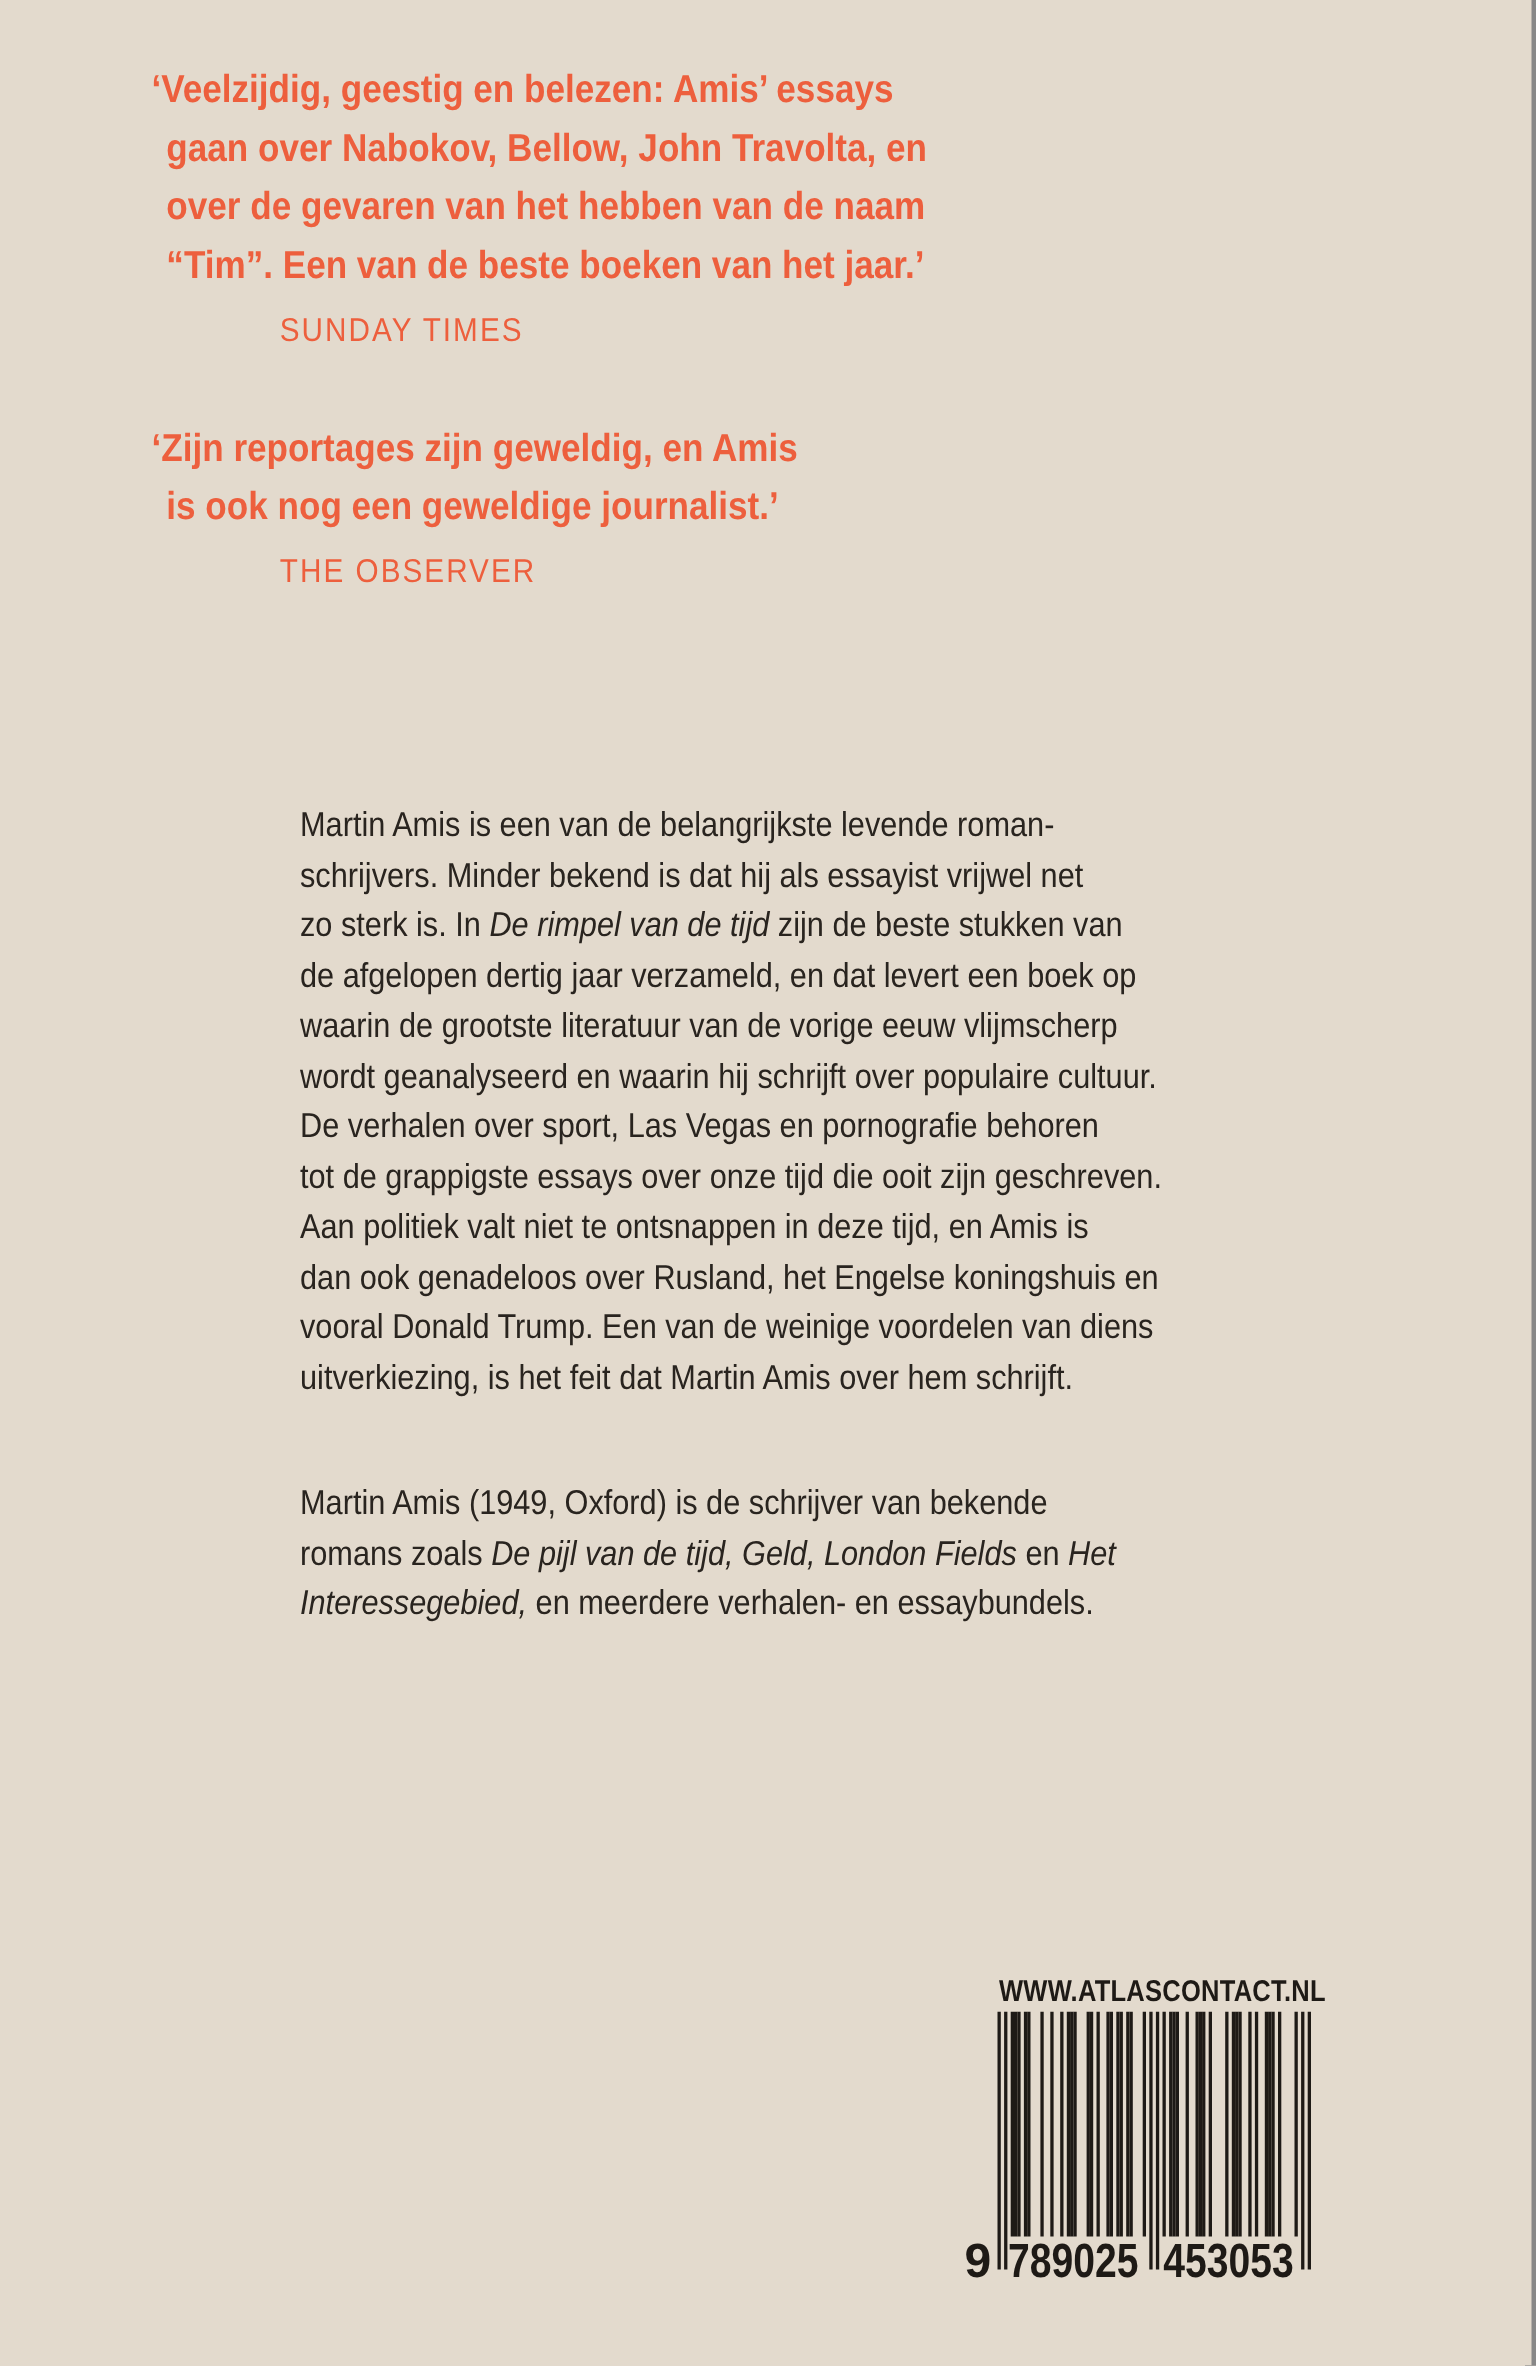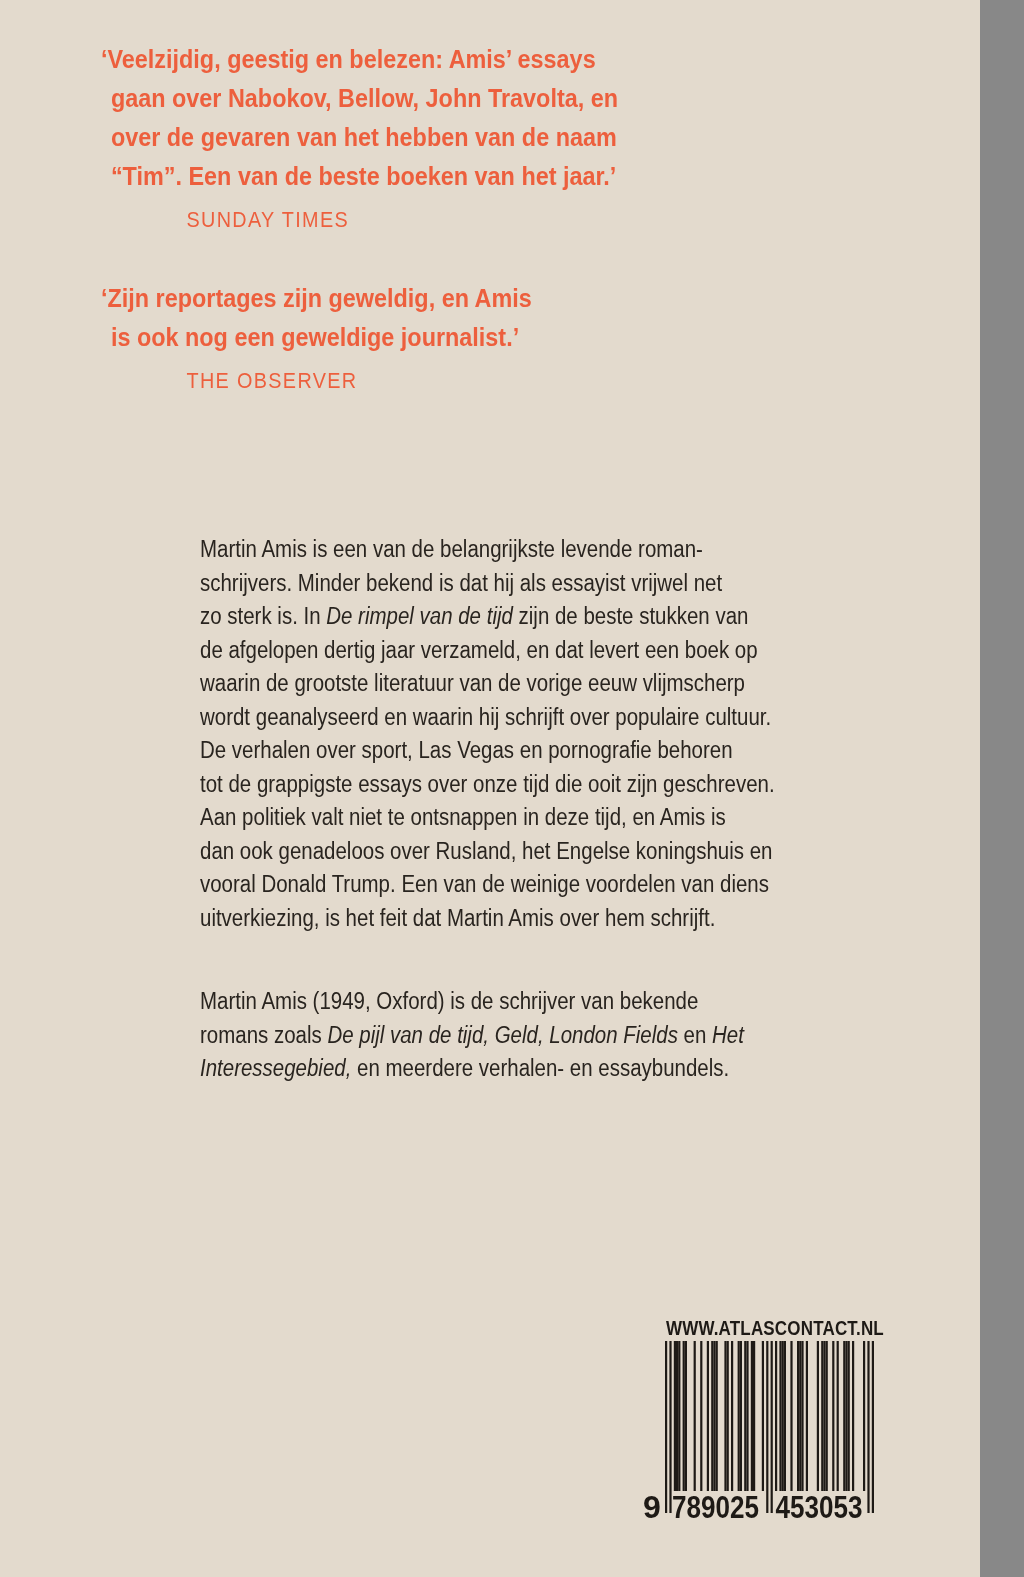--- a/index.html
+++ b/index.html
@@ -1,20 +1,21 @@
 <!DOCTYPE html>
 <html><head>
 <meta charset="utf-8">
 <style>
   html,body{margin:0;padding:0;background:#888;}
   #cover{
     position:relative;width:980px;height:1577px;
     background:var(--bg,#e3dacd);
     font-family:"Liberation Sans",sans-serif;
     overflow:hidden;
+    padding-left:41px;
   }
   
   .quote{
     position:absolute;left:101px;
     color:var(--accent,#ed5f3d);
     font-weight:700;font-size:26px;line-height:39px;
     transform:scaleX(.90);transform-origin:0 0;
   }
   #quote-1{top:40px}
   #quote-2{top:279px}

